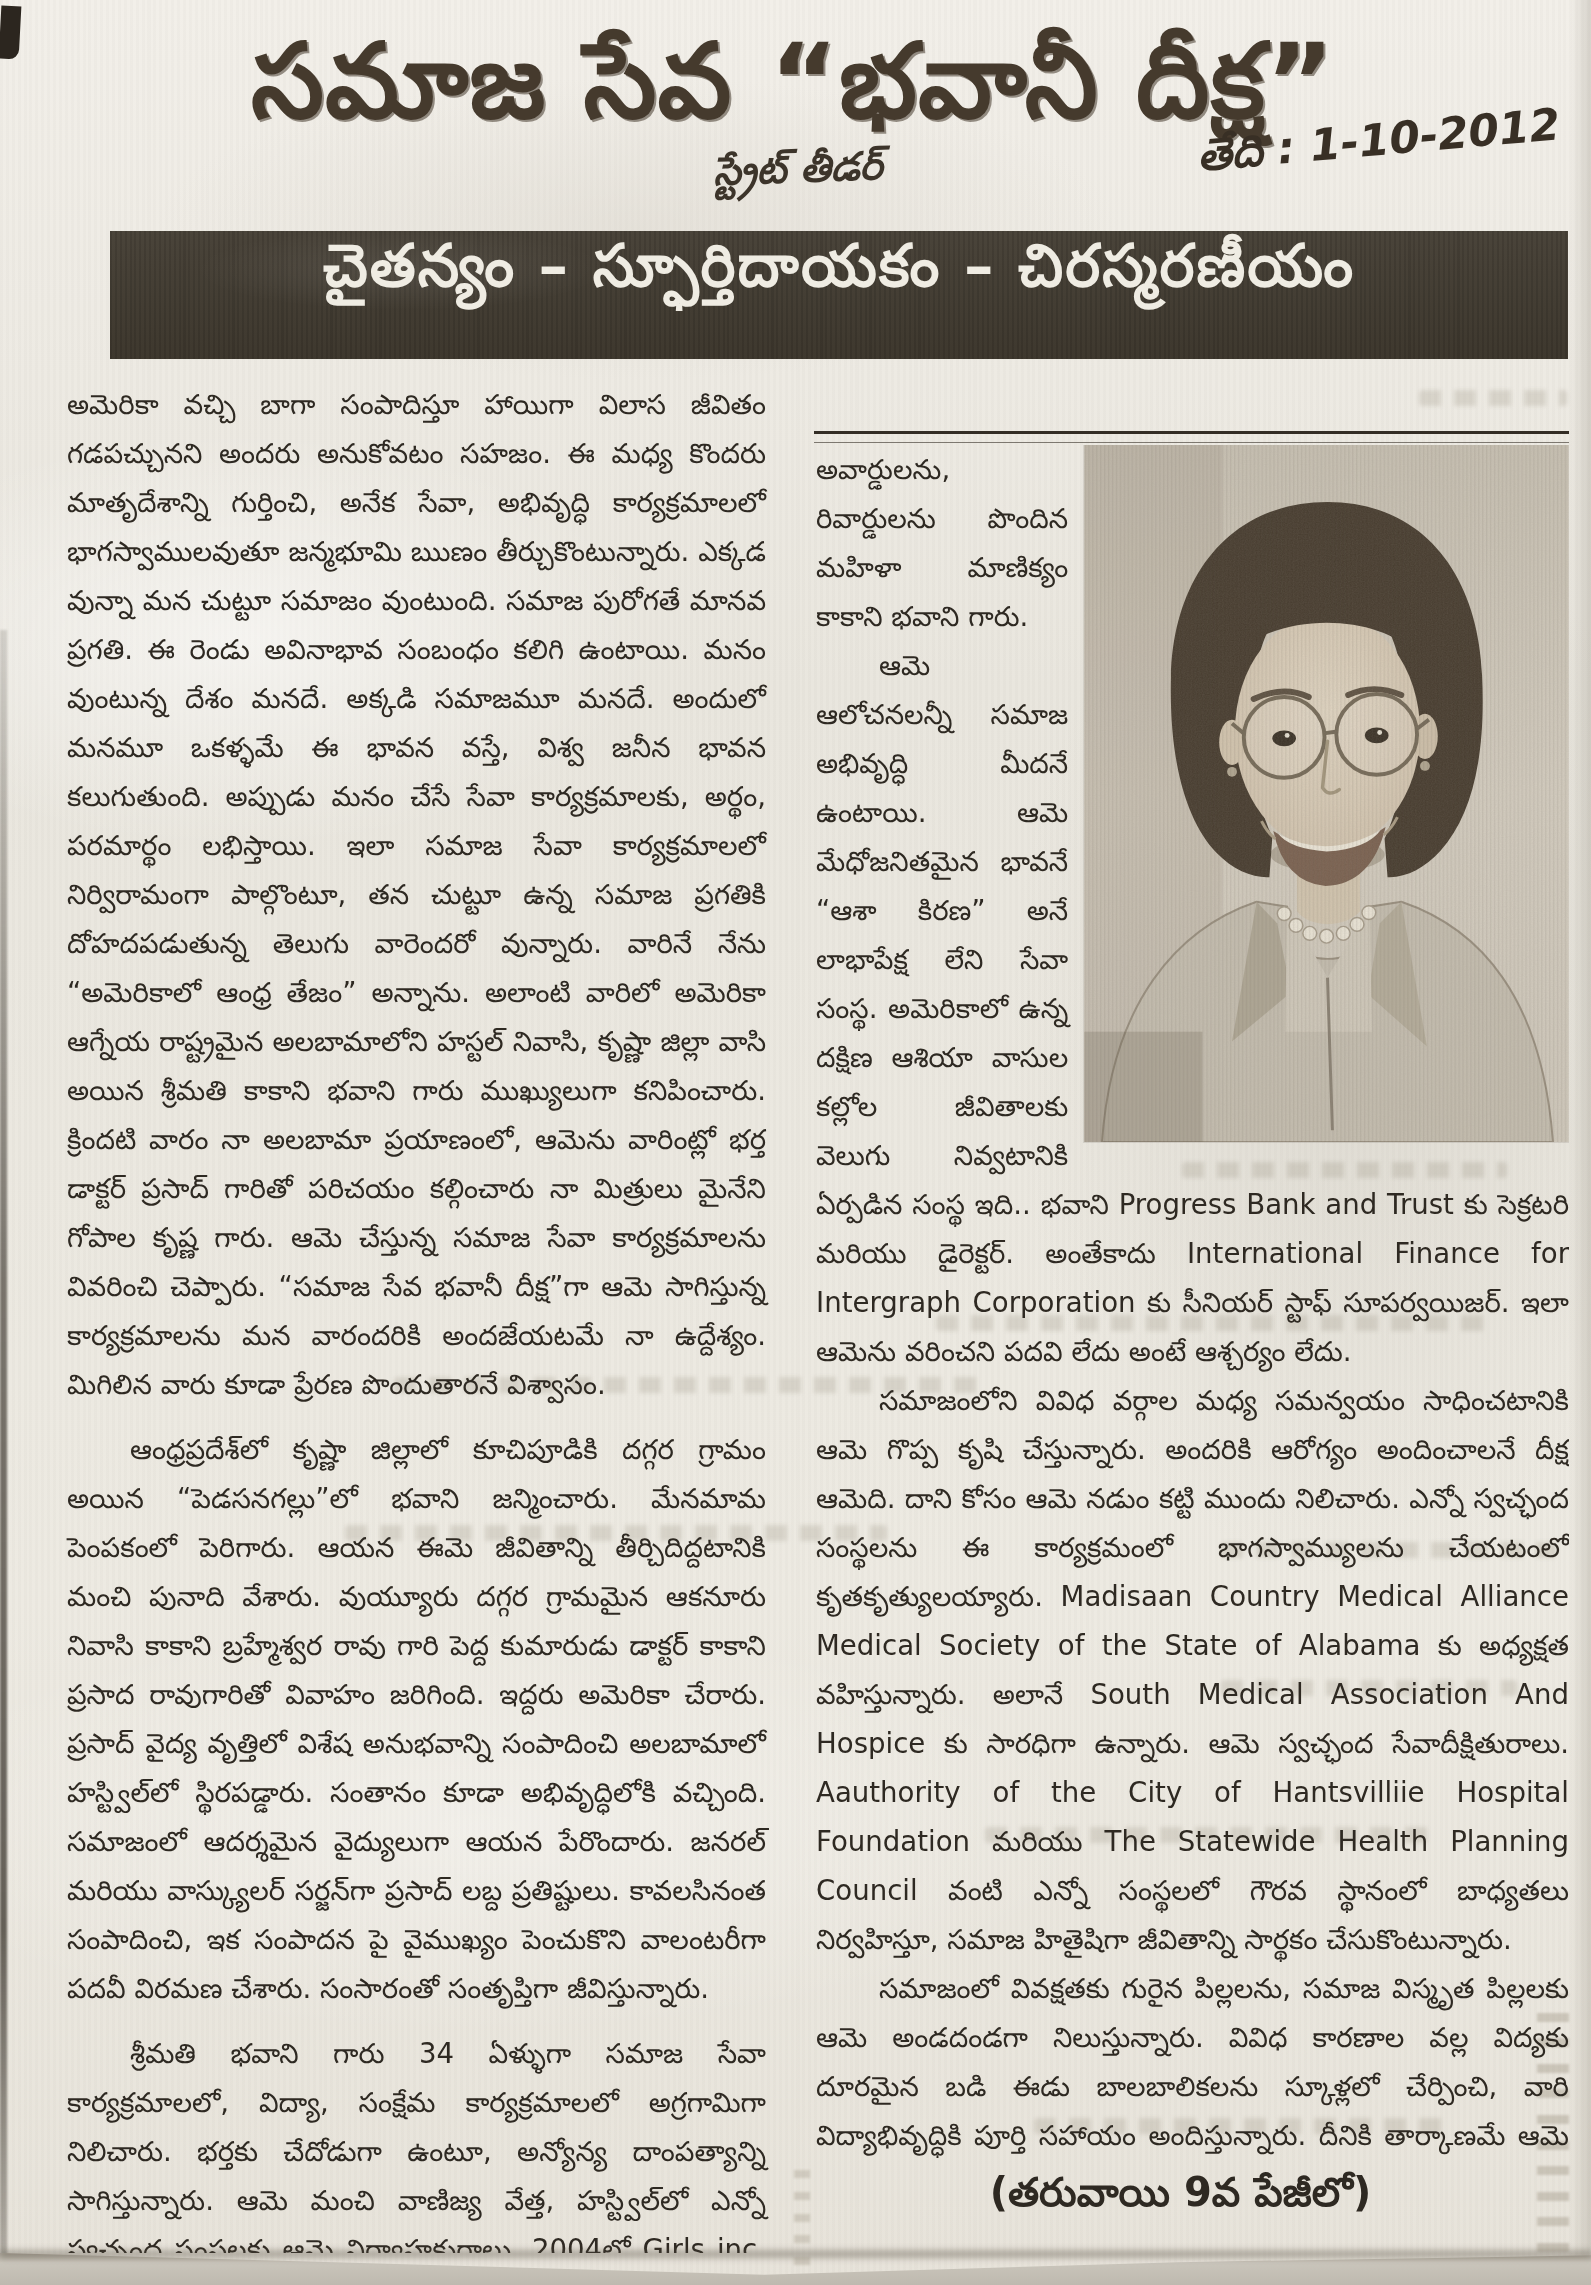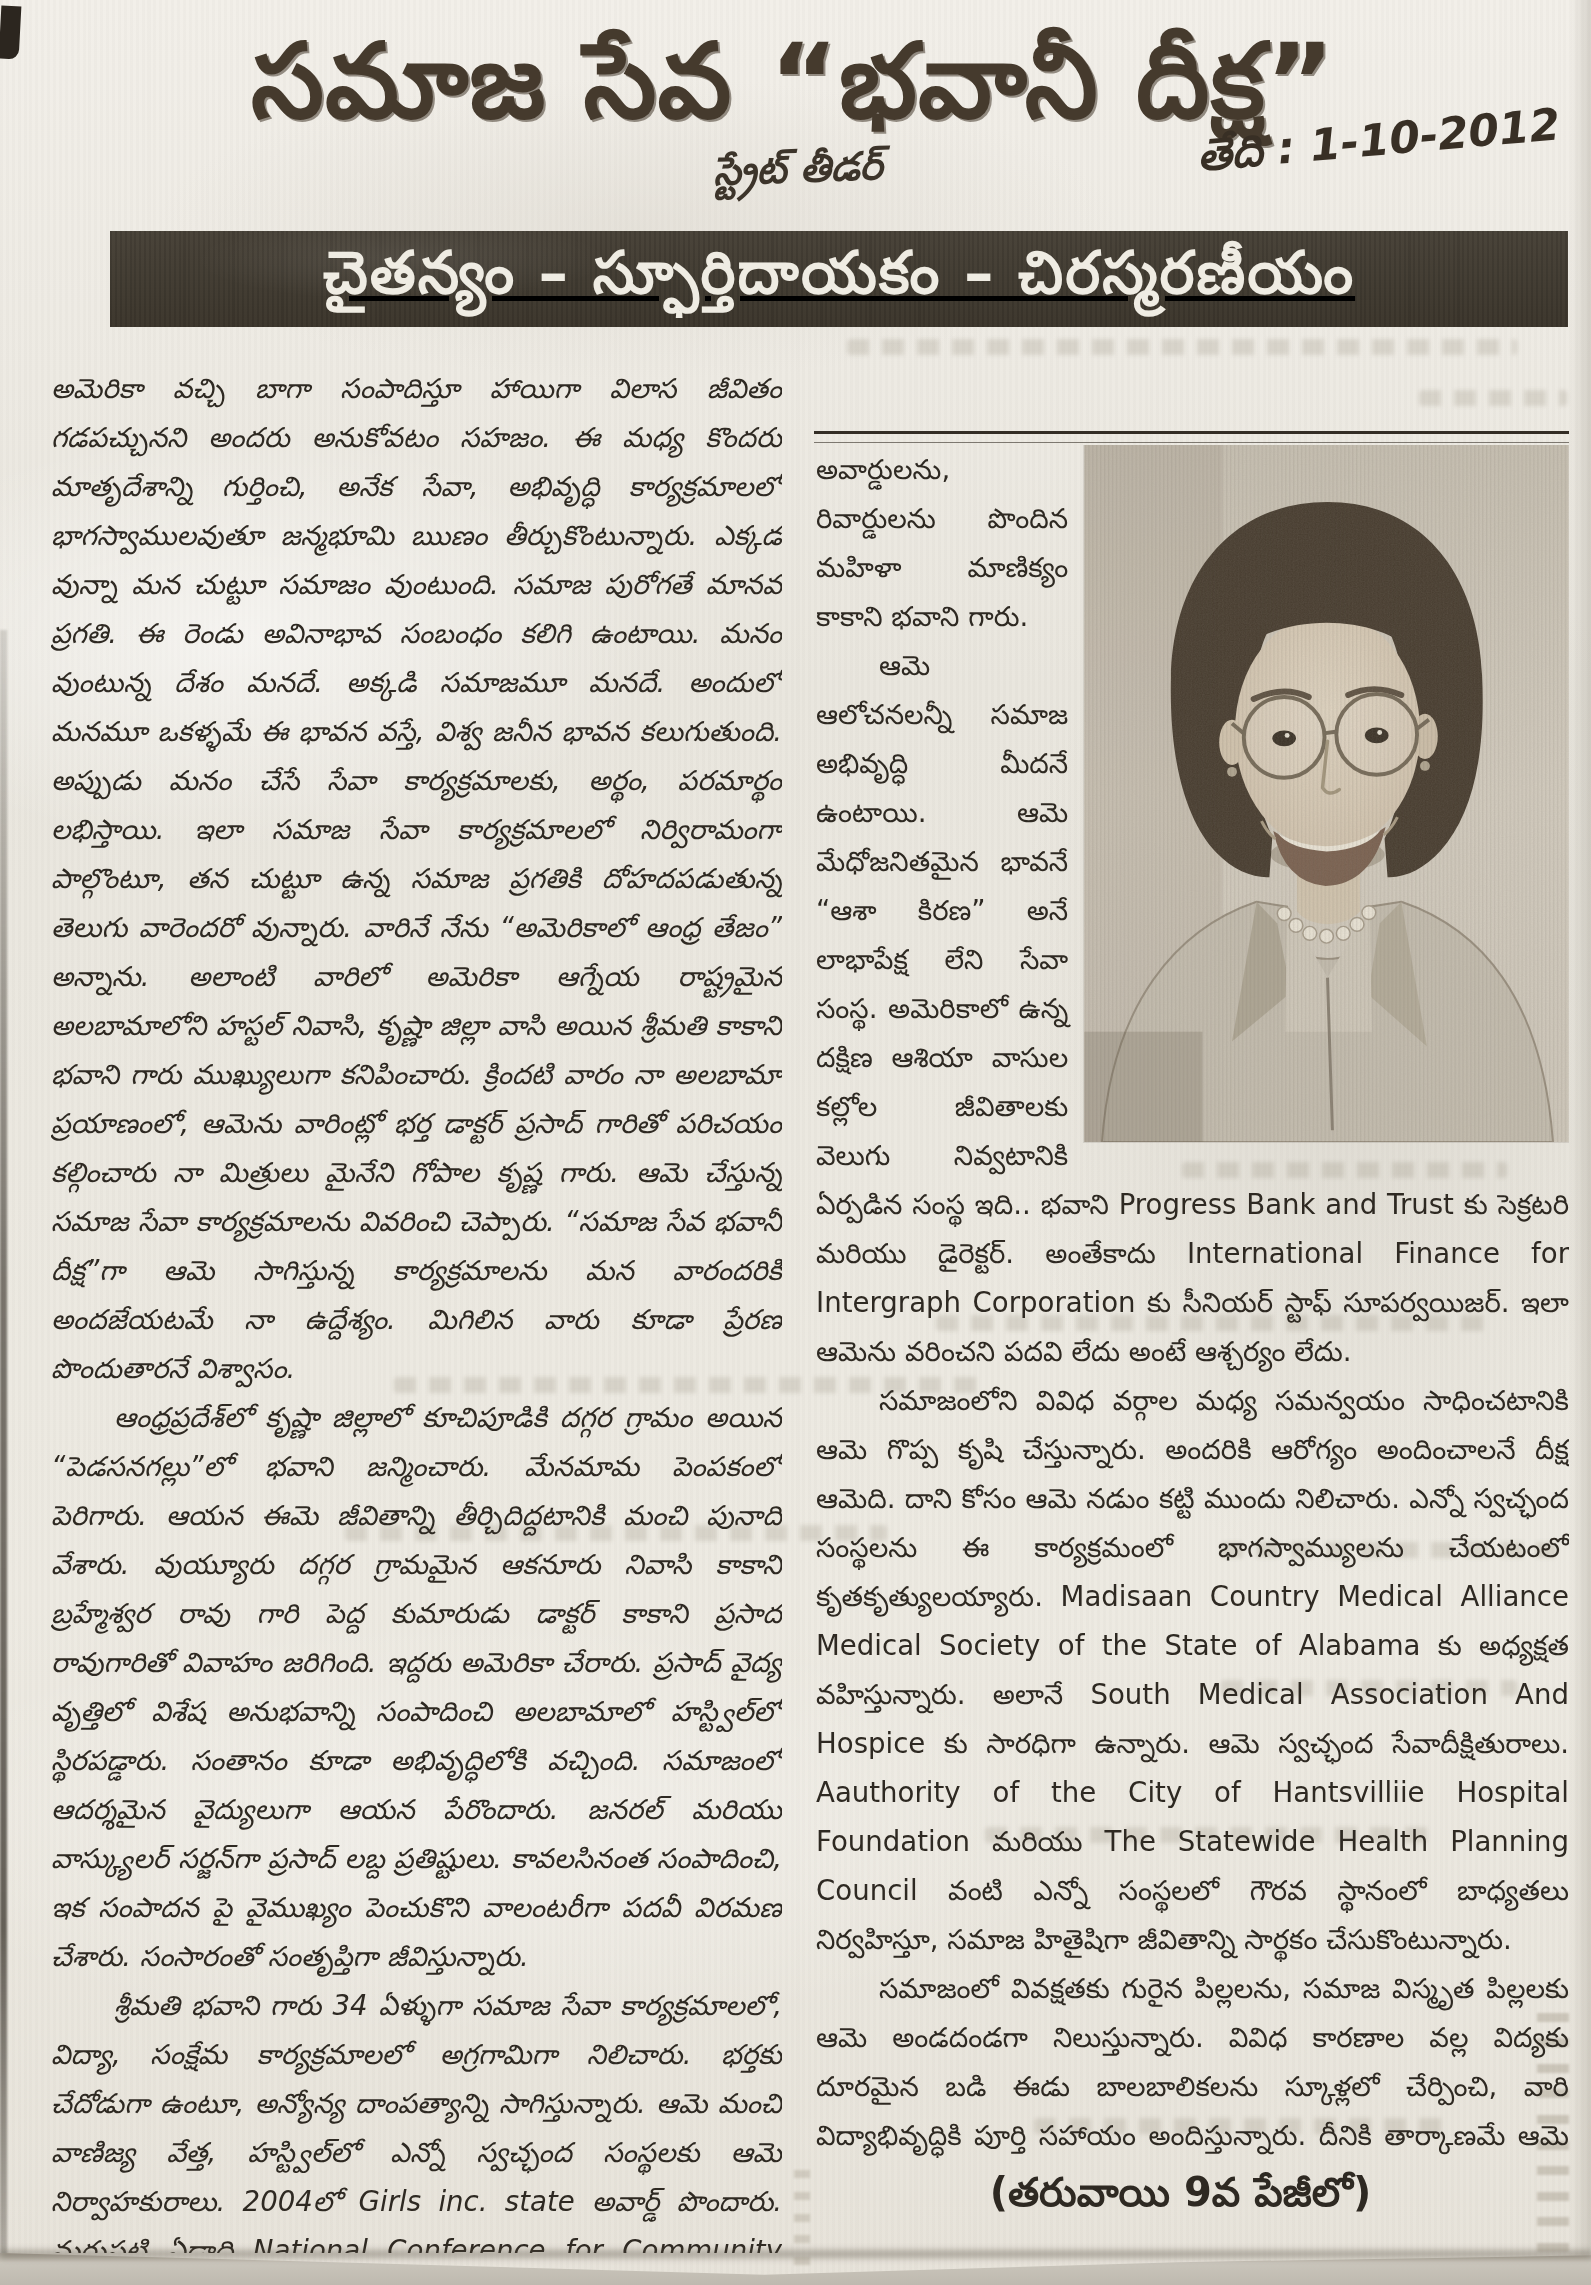--- a/index.html
+++ b/index.html
@@ -26,35 +26,35 @@
   .right-shade{position:absolute;right:0;top:0;width:21.7px;height:2285px;
     background:linear-gradient(90deg, transparent, rgba(130,123,110,.25));z-index:3;}
 
   .headline{position:absolute;left:69px;top:2px;width:1448px;height:158px;line-height:158px;
     text-align:center;font-size:104px;font-weight:bold;color:#453a2d;z-index:2;
     text-shadow:2px 2px 0 rgba(69,58,45,.55);letter-spacing:1px;white-space:nowrap;}
   .subtitle{position:absolute;left:591px;top:146px;width:414px;text-align:center;
     font-size:39px;font-weight:bold;font-style:italic;color:#3c342a;transform:rotate(-2deg);z-index:2;}
   .issue-date{position:absolute;left:1182px;top:114px;width:394px;text-align:center;
     font-size:44px;font-weight:bold;font-style:italic;color:#382f25;transform:rotate(-5deg);z-index:2;}
-  .banner{position:absolute;left:110px;top:231px;width:1458px;height:96px;z-index:2;
+  .banner{position:absolute;left:110px;top:231px;width:1458px;height:128px;z-index:2;
     background:
       radial-gradient(ellipse 296px 59px at 20% 30%, rgba(255,255,255,.08), transparent 70%),
       repeating-linear-gradient(90deg, rgba(0,0,0,.1) 0 2px, transparent 2px 4.9px),
       linear-gradient(#4a443a, #3e382e);
-    display:flex;align-items:center;justify-content:center;text-decoration:underline;}
+    display:flex;justify-content:center;}
   .banner span{font-size:59px;font-weight:bold;color:#efece3;letter-spacing:2px;white-space:nowrap;}
   .byline{position:absolute;left:808px;top:366px;width:630px;text-align:center;
     font-size:32.5px;font-weight:bold;color:#302a22;z-index:2;white-space:nowrap;}
   .byline-rule{position:absolute;left:814px;top:431px;width:755px;height:7.9px;z-index:2;
     border-top:3.9px solid #332d25;border-bottom:1px solid rgba(51,45,37,.6);}
 
   .col-left{position:absolute;left:51px;top:364px;width:731px;height:1889px;overflow:hidden;z-index:2;
     font-size:27.6px;line-height:49px;text-align:justify;color:#2e2922;}
-  .col-left p{margin:0;font-style:italic;}
+  .col-left p{margin:16px;}
   .col-right{position:absolute;left:816px;top:445px;width:753px;height:1716px;overflow:hidden;z-index:2;
     font-size:27.6px;line-height:49px;text-align:justify;color:#2e2922;}
   .col-right p{margin:0;}
   p.indent{text-indent:63px;}
   .photo{float:right;width:485px;height:701px;margin:-3.9px 0 17.7px 15.8px;outline:1px solid rgba(60,52,40,.12);}
   .continuation{position:absolute;left:816px;top:2169px;width:729px;text-align:center;
     font-size:40px;font-weight:bold;color:#2e2922;z-index:3;}
 
   .ghost{position:absolute;height:15.8px;border-radius:3.9px;filter:blur(2px);opacity:.55;z-index:1;
     background:repeating-linear-gradient(90deg, rgba(152,144,128,.45) 0 21.7px, transparent 21.7px 35px);}

